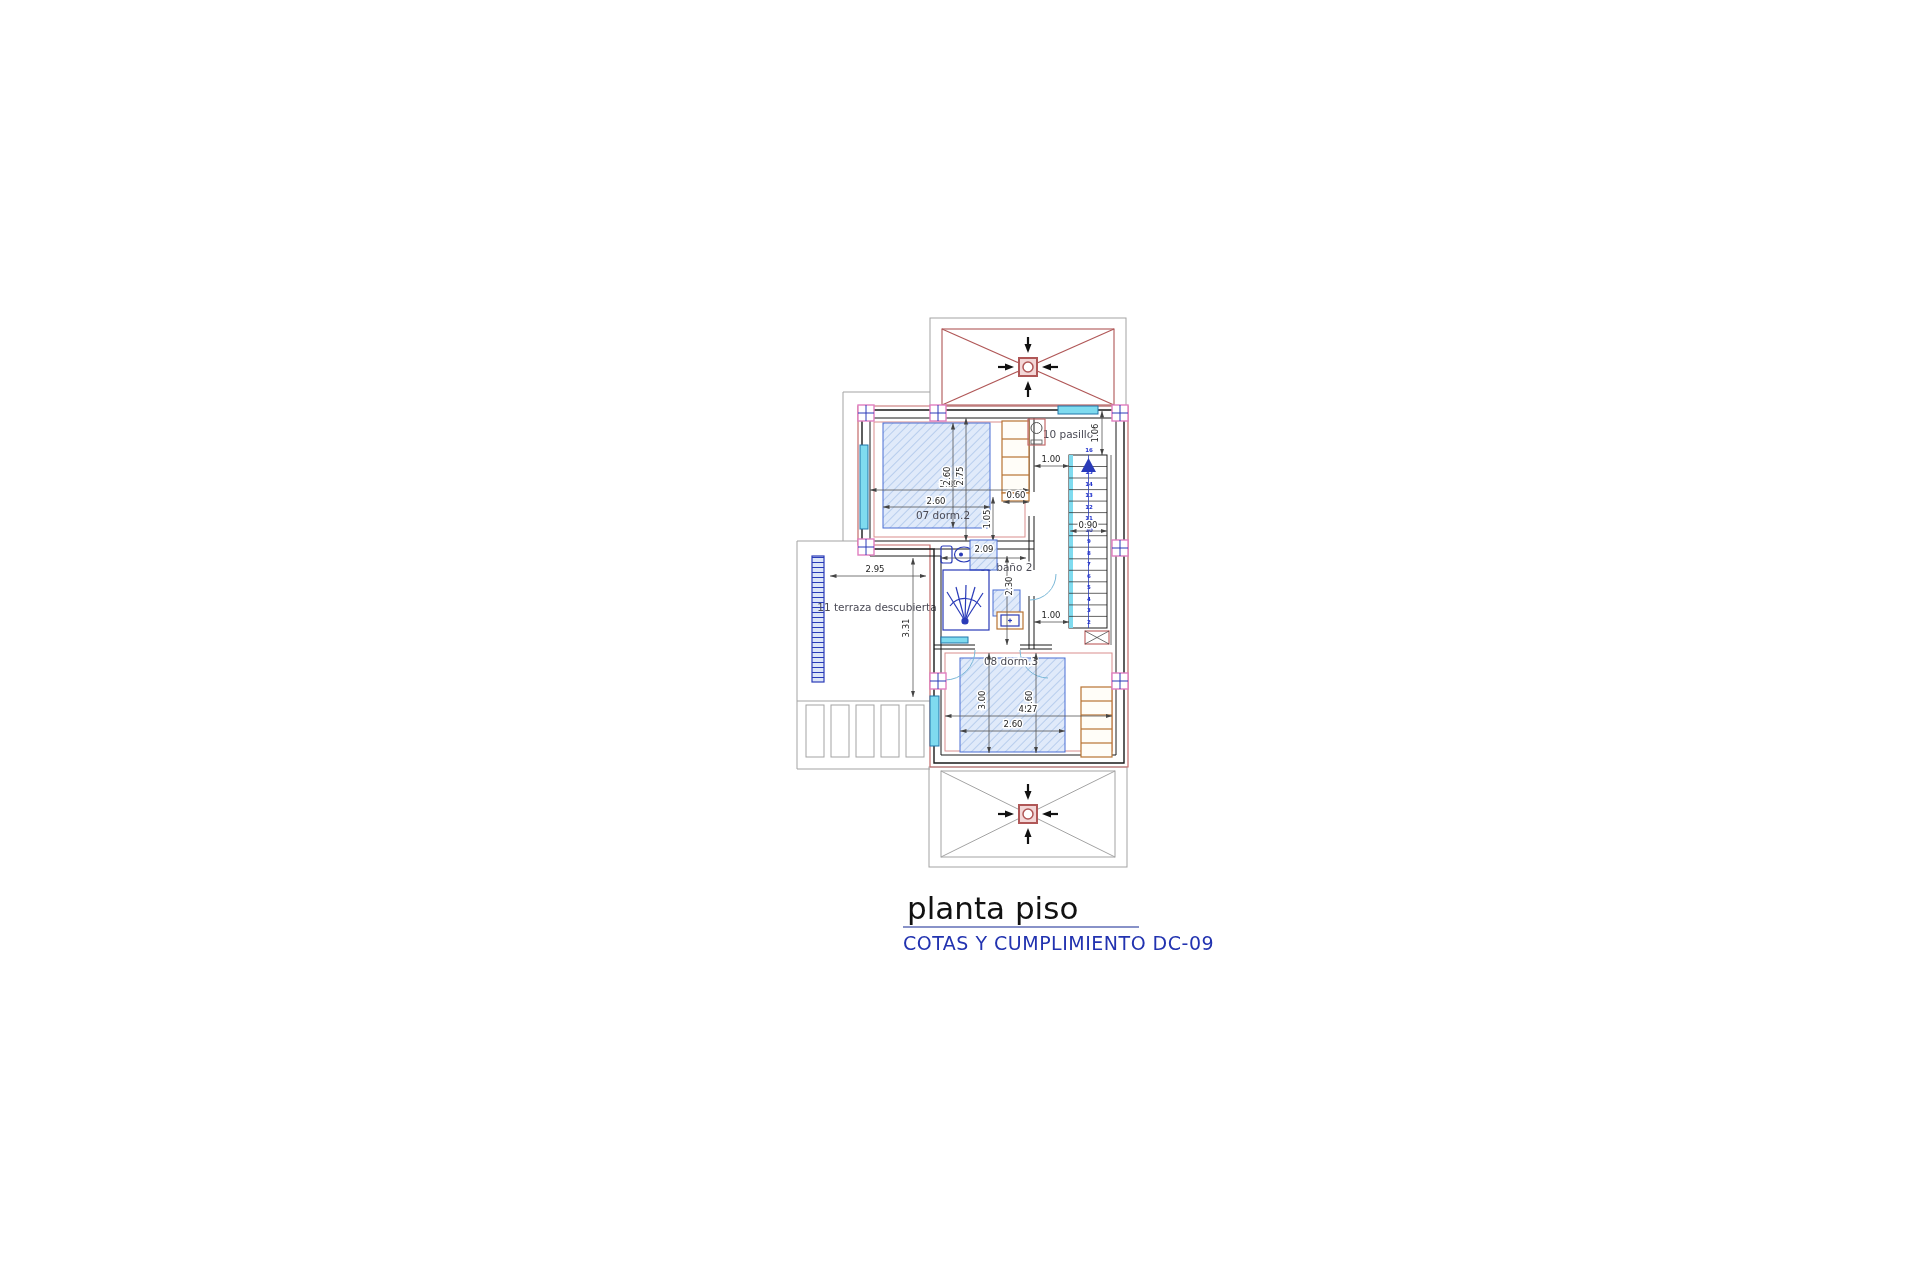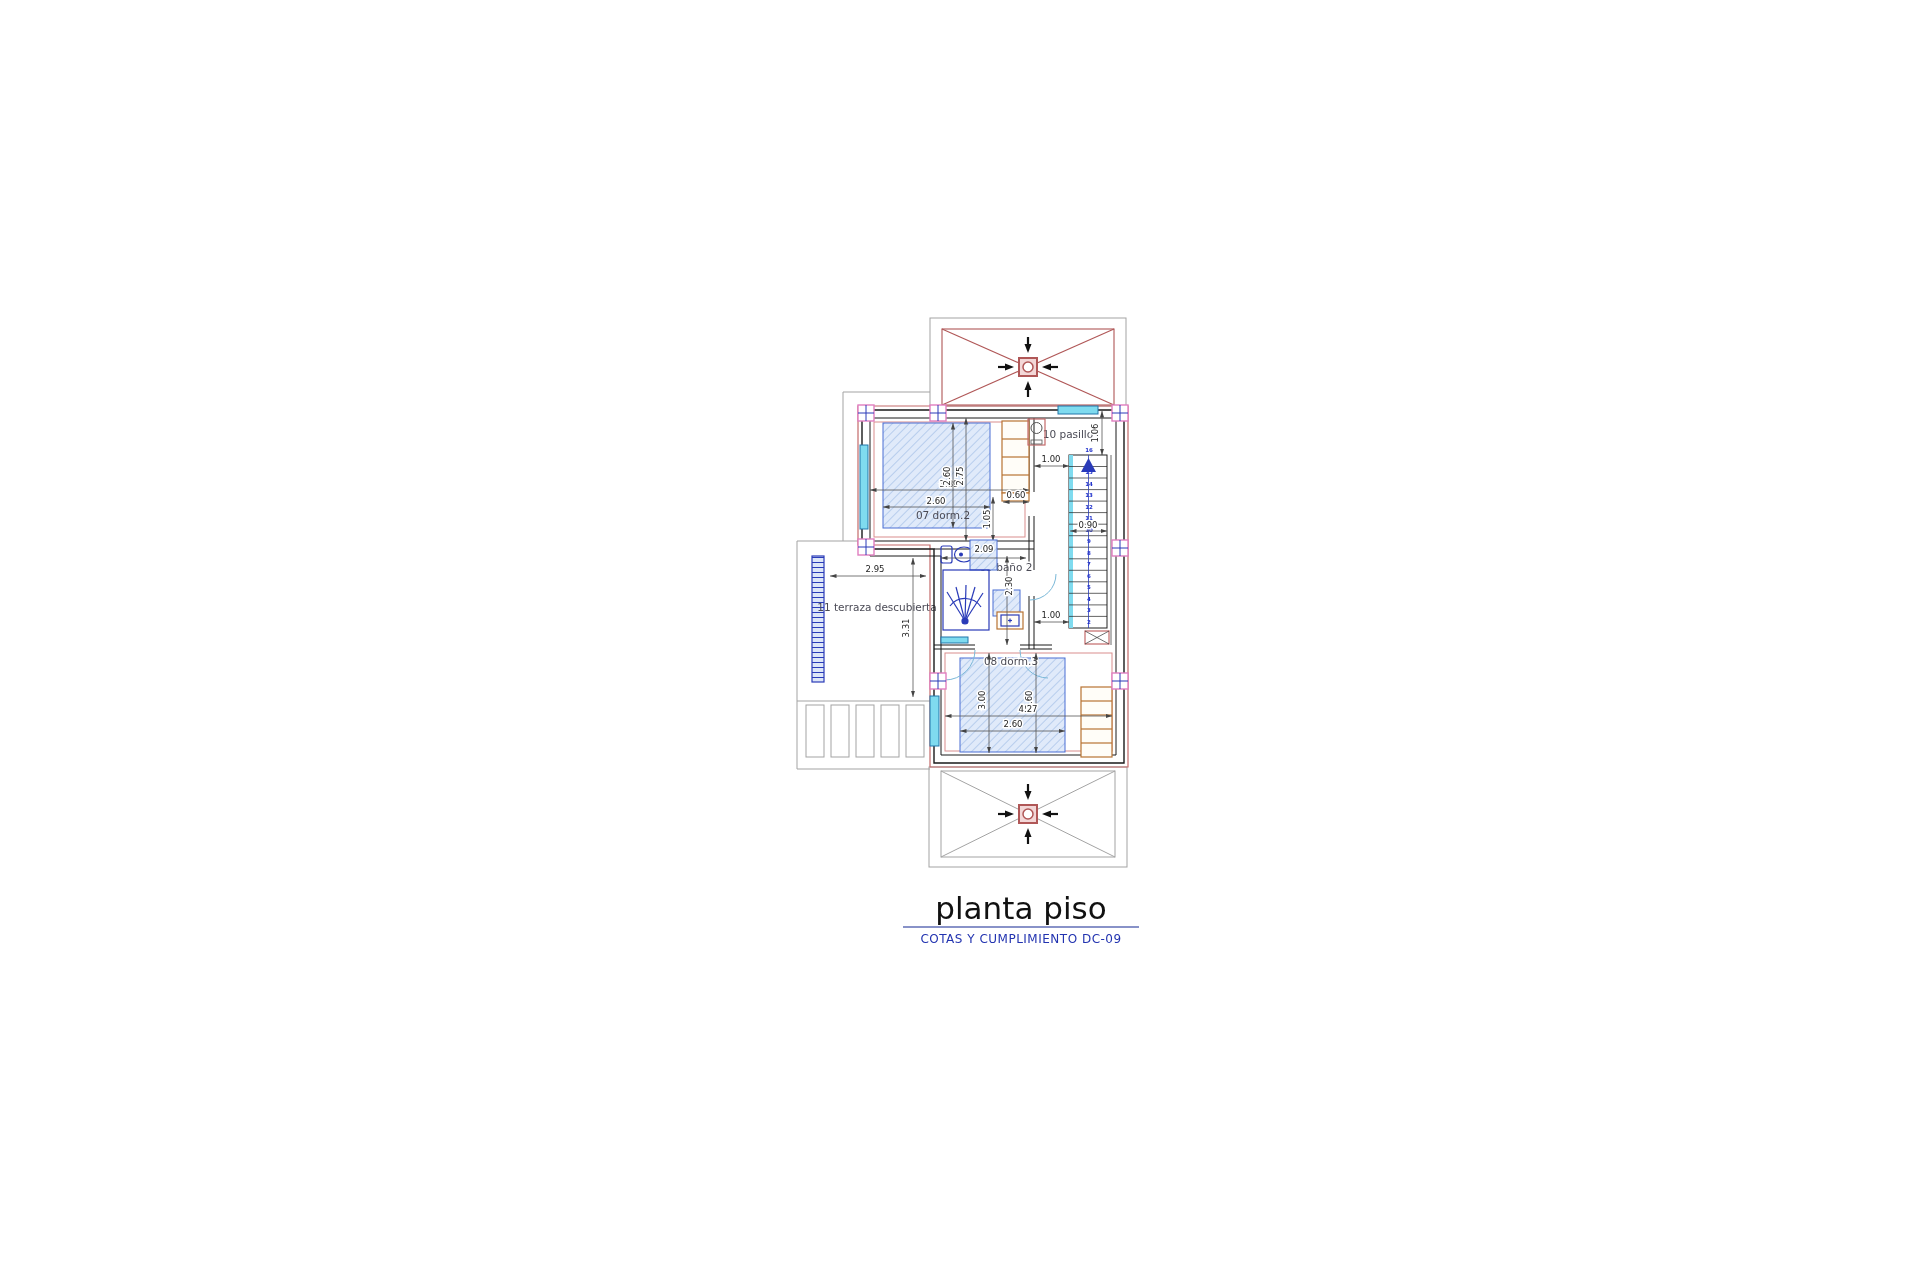--- a/index.html
+++ b/index.html
@@ -14,23 +14,23 @@
   .gline{stroke:#a3a3a3;stroke-width:1;fill:none;}
   .wallb{stroke:#1a1a1a;stroke-width:1.4;fill:none;}
   .wallt{stroke:#1a1a1a;stroke-width:1;fill:none;}
   .pink{stroke:#c46a6a;stroke-width:1.2;fill:none;}
   .salmon{stroke:#d98d8d;stroke-width:1;fill:none;}
   .fix{stroke:#2a3bb8;stroke-width:1.2;fill:none;}
   .tan{stroke:#b87333;stroke-width:1.2;fill:#fffdf8;}
   .dline{stroke:#555;stroke-width:0.8;}
   .arc{stroke:#7ab8d8;stroke-width:1;fill:none;}
   .redx{stroke:#b05757;stroke-width:1.1;fill:none;}
-  .title-block{position:absolute;left:903px;top:891px;width:236px;text-align:center;}
+  .title-block{position:absolute;left:903px;top:891px;width:236px;}
   .main-title{font-size:31px;color:#111;line-height:34px;border-bottom:2px solid #8892c8;padding:0 4px 1px 4px;}
-  .subtitle{margin-top:4px;font-size:12px;color:#2233b0;letter-spacing:0.5px;white-space:nowrap;}
+  .subtitle{margin-top:4px;font-size:19px;color:#2233b0;letter-spacing:0.5px;white-space:nowrap;}
 </style>
 </head>
 <body>
 
 <div class="page">
 
 <svg width="1920" height="1280" viewBox="0 0 1920 1280">
   <defs>
     <pattern id="hatch" patternUnits="userSpaceOnUse" width="6" height="6" patternTransform="rotate(45)">
       <rect width="6" height="6" fill="#e0eafa"></rect>

